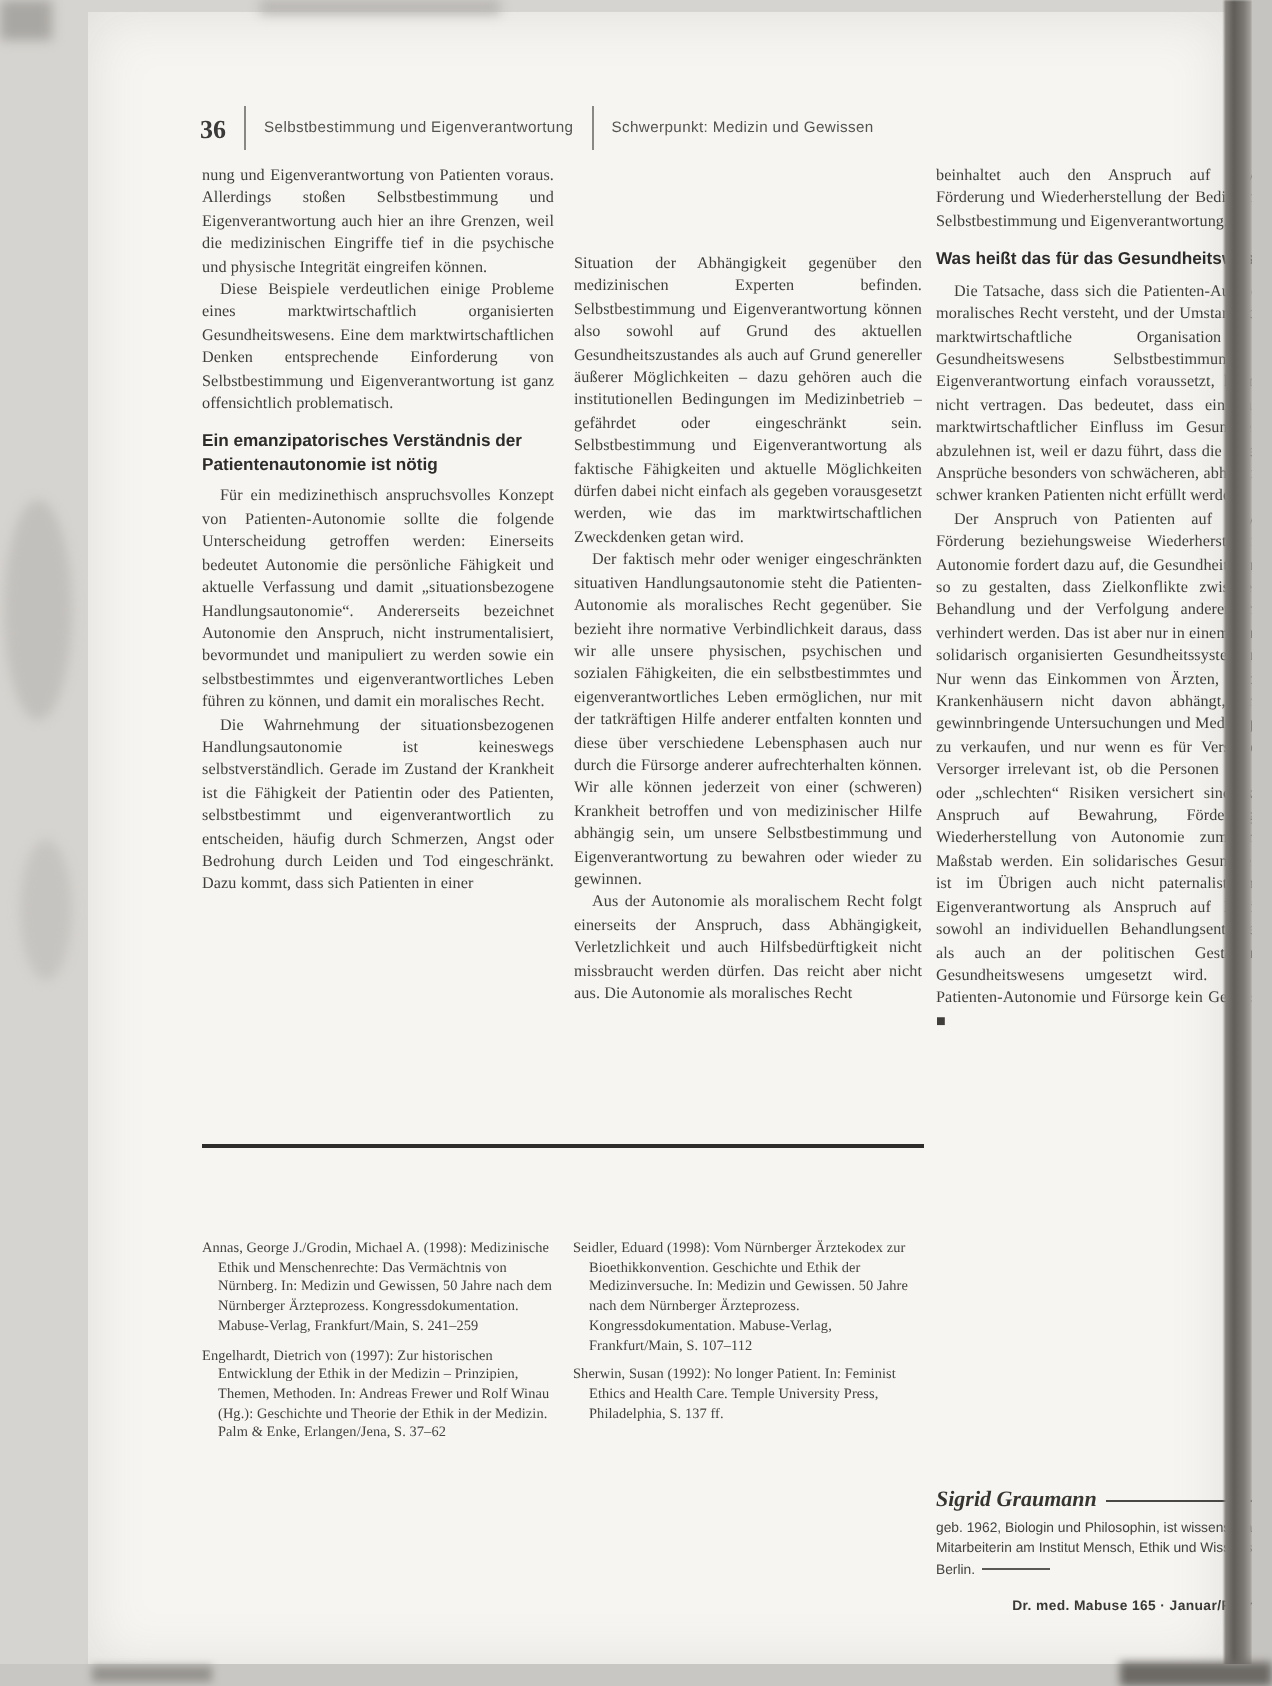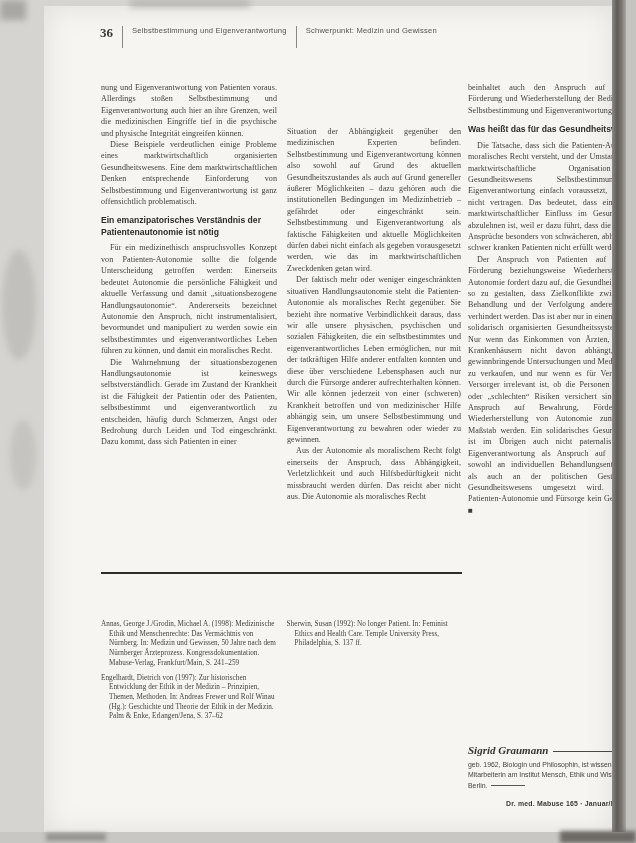--- a/index.html
+++ b/index.html
@@ -13,21 +13,21 @@
   .edge-far-right{position:absolute;left:626px;top:0;width:10px;height:843px;background:#c6c4c0;}
   .edge-bottom{position:absolute;left:0;top:832px;width:636px;height:11px;background:#c9c7c3;}
   .smudge{position:absolute;border-radius:50%;filter:blur(3px);}
   .sm1{left:2px;top:250px;width:34px;height:110px;background:#c2c0bc;}
   .sm2{left:10px;top:420px;width:26px;height:70px;background:#c6c4c0;}
   .sm3{left:130px;top:0;width:120px;height:7px;background:#b7b5b1;border-radius:0;}
   .sm4{left:0;top:0;width:26px;height:20px;background:#a9a7a3;border-radius:0;}
   .sm5{left:46px;top:833px;width:60px;height:8px;background:#96948f;border-radius:0;filter:blur(2px);}
   .sm6{left:560px;top:831px;width:76px;height:12px;background:#6d6a66;border-radius:0;filter:blur(2px);}
   
-  .pagehead{position:absolute;left:56px;top:20px;display:flex;gap:9px;
+  .pagehead{position:absolute;left:56px;top:47px;display:flex;align-items:center;gap:9px;
             filter:blur(.25px);color:#4c4a47;}
   .pnum{font:700 13px/1 "Liberation Serif",serif;color:#3c3a38;}
   .vrule{width:1px;height:22px;background:#8a8885;}
   .htext{font:7.6px/1.2 "Liberation Sans",sans-serif;letter-spacing:.2px;color:#55534f;}
   
   .col{position:absolute;top:76px;filter:blur(.3px);color:#403e3b;}
   .col1{left:57px;width:176px;}
   .col2{left:243px;width:174px;margin-top:44px;}
   .col3{left:424px;width:186px;}
   p.body{margin:0;font:8.1px/11.4px "Liberation Serif",serif;text-align:justify;letter-spacing:.05px;}
@@ -86,20 +86,21 @@
     </div>
 
     <div class="lit">
       <div class="lit-rule"></div>
       <div class="lit-cols">
         <div class="lit-col">
           <p class="ref">Annas, George J./Grodin, Michael A. (1998): Medizinische Ethik und Menschenrechte: Das Vermächtnis von Nürnberg. In: Medizin und Gewissen, 50 Jahre nach dem Nürnberger Ärzteprozess. Kongressdokumentation. Mabuse-Verlag, Frankfurt/Main, S. 241–259</p>
           <p class="ref">Engelhardt, Dietrich von (1997): Zur historischen Entwicklung der Ethik in der Medizin – Prinzipien, Themen, Methoden. In: Andreas Frewer und Rolf Winau (Hg.): Geschichte und Theorie der Ethik in der Medizin. Palm &amp; Enke, Erlangen/Jena, S. 37–62</p>
         </div>
         <div class="lit-col">
+          <p class="ref">Seidler, Eduard (1998): Vom Nürnberger Ärztekodex zur Bioethikkonvention. Geschichte und Ethik der Medizinversuche. In: Medizin und Gewissen. 50 Jahre nach dem Nürnberger Ärzteprozess. Kongressdokumentation. Mabuse-Verlag, Frankfurt/Main, S. 107–112</p>
           <p class="ref">Sherwin, Susan (1992): No longer Patient. In: Feminist Ethics and Health Care. Temple University Press, Philadelphia, S. 137 ff.</p>
         </div>
       </div>
     </div>
 
     <div class="bio">
       <div class="bio-name-row">
         <span class="bio-name">Sigrid Graumann</span>
         <span class="bio-name-rule"></span>
       </div>

